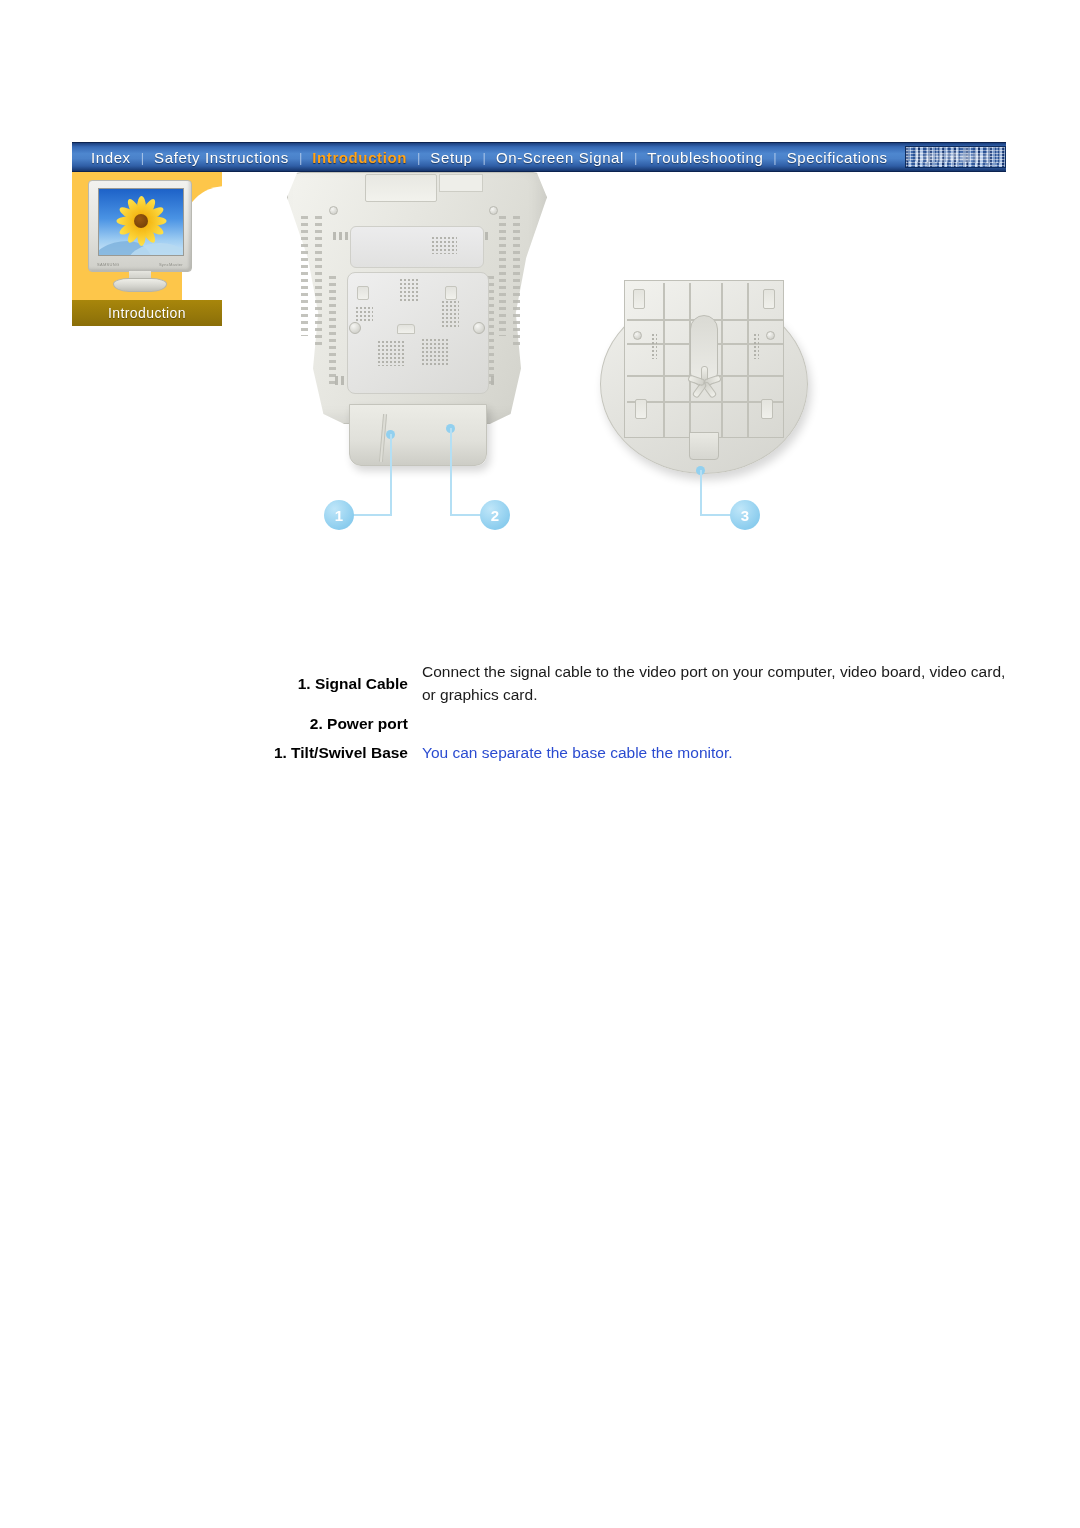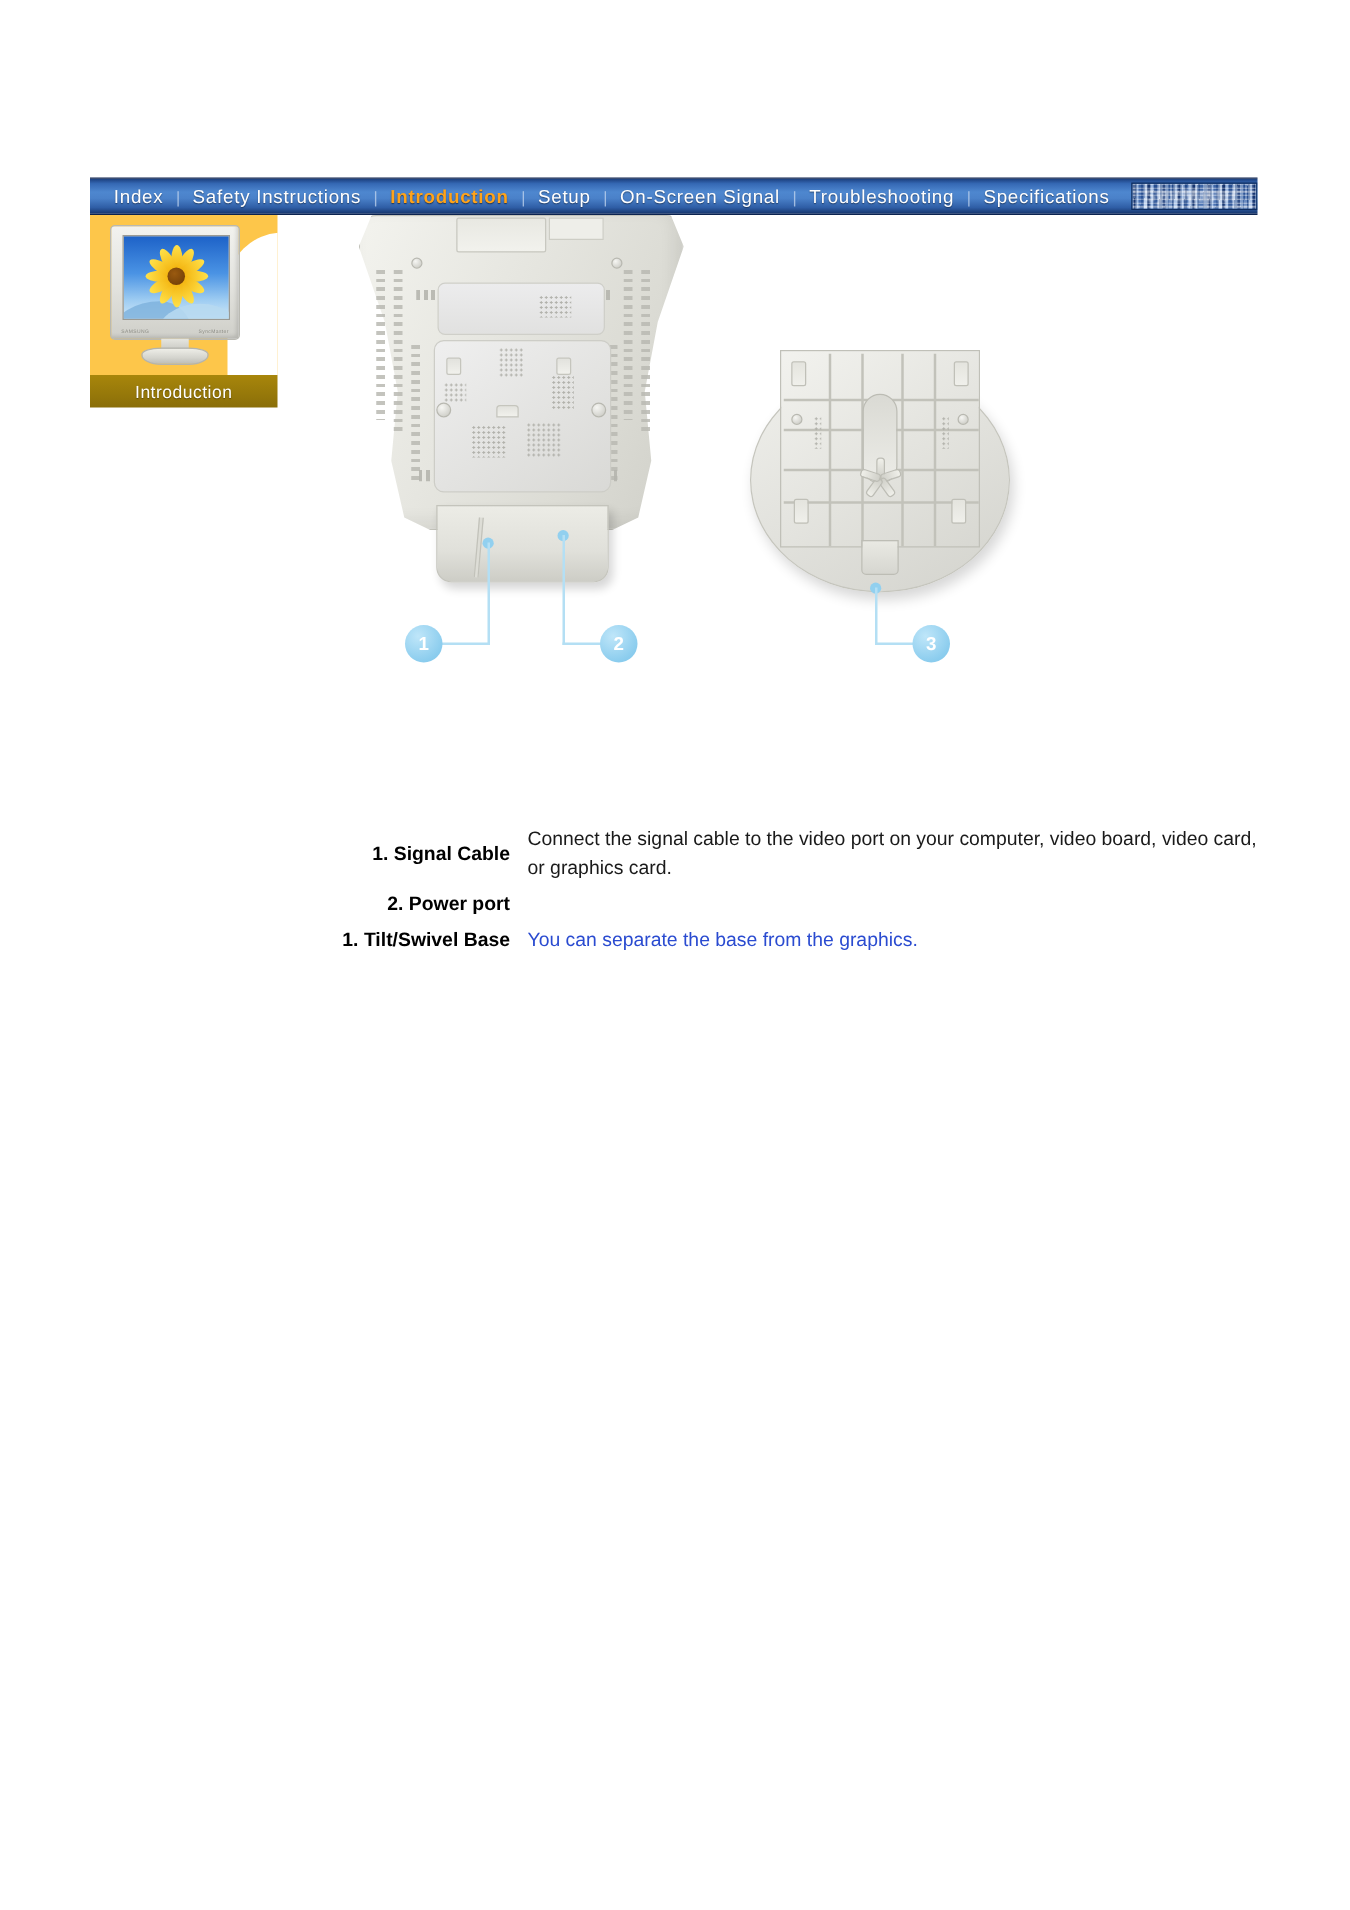--- a/index.html
+++ b/index.html
@@ -663,18 +663,18 @@
     <div class="spec">
       <div class="spec-row">
         <div class="spec-term">1. Signal Cable</div>
         <div class="spec-desc">Connect the signal cable to the video port on your computer, video board, video card, or graphics card.</div>
       </div>
       <div class="spec-row">
         <div class="spec-term">2. Power port</div>
       </div>
       <div class="spec-row">
         <div class="spec-term">1. Tilt/Swivel Base</div>
-        <div class="spec-desc link">You can separate the base from the graphics.</div>
+        <div class="spec-desc link">You can separate the base cable the monitor.</div>
       </div>
     </div>
 
   </div>
 </div>
 
 </body></html>

